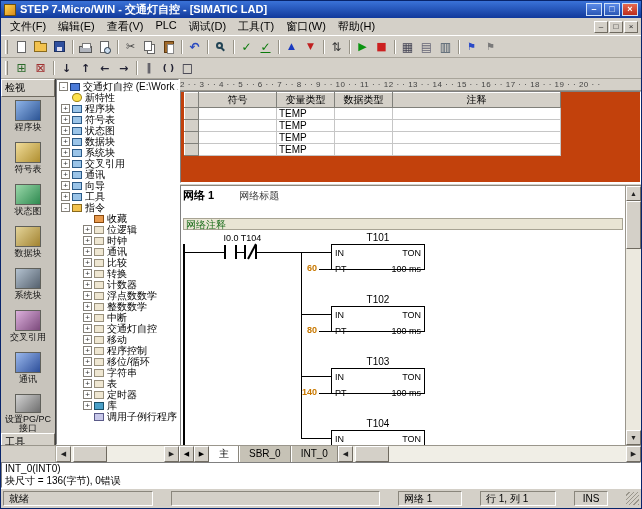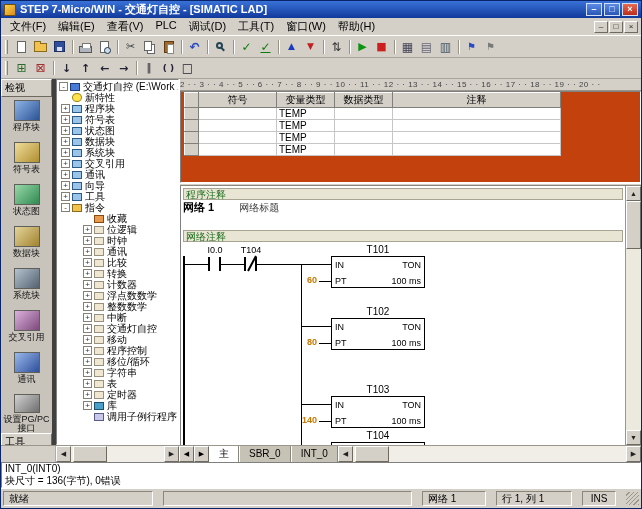--- a/index.html
+++ b/index.html
@@ -60,21 +60,21 @@
   .ci-copy{width:8px;height:10px;background:#fff;border:1px solid #666;box-shadow:3px 3px 0 -1px #fff,3px 3px 0 0 #666;margin:-2px 3px 0 0}
   .ci-paste{width:10px;height:12px;background:#a06a2c;border:1px solid #5e3a10;position:relative}
   .ci-paste::before{content:"";position:absolute;left:2px;top:2px;width:5px;height:8px;background:#fff;border:1px solid #888}
   .ci-find{width:7px;height:7px;border:2px solid #245;border-radius:50%;position:relative;margin:0 3px 2px 0}
   .ci-find::after{content:"";position:absolute;right:-4px;bottom:-3px;width:5px;height:2px;background:#245;transform:rotate(45deg)}
 
   
   .main{flex:1;display:flex;min-height:0}
 
   
-  .sidebar{flex:0 0 55px;background:#c8c4bc;border-right:4px solid #404040;display:flex;flex-direction:column;overflow:hidden}
+  .sidebar{flex:0 0 55px;background:#c8c4bc;border-right:1px solid #404040;display:flex;flex-direction:column;overflow:hidden}
   .sb-header{flex:0 0 15px;background:#d4d0c8;border:1px solid;border-color:#fff #6f6a60 #6f6a60 #fff;font-size:10px;padding:1px 3px}
   .sb-item{height:42px;display:flex;flex-direction:column;align-items:center;padding-top:3px}
   .sb-ico{width:26px;height:21px;border:1px solid #60605a;display:block}
   .si-prog{background:linear-gradient(135deg,#8fb4e8,#2c5494)}
   .si-sym{background:linear-gradient(135deg,#f0dc9a,#b08f30)}
   .si-status{background:linear-gradient(135deg,#9ad8aa,#2f8a50)}
   .si-data{background:linear-gradient(135deg,#e4d49a,#a28330)}
   .si-sysb{background:linear-gradient(135deg,#b4c2d0,#55616e)}
   .si-xref{background:linear-gradient(135deg,#dcb0dc,#7c4a7c)}
   .si-comm{background:linear-gradient(135deg,#9ab8ec,#2e4f9a)}
@@ -113,34 +113,34 @@
   .comment{height:12px;line-height:11px;font-size:10px;color:#1c6e1c;background:#e9e5d4;border:1px solid #a8a494;padding:0 2px;margin-bottom:1px}
   .netrow{height:28px;line-height:13px;margin:1px 0}
   .netno{font-weight:bold;color:#000;font-size:11px}
   .nettitle{margin-left:22px;color:#3c3c3c;font-size:10px}
   .canvas{position:relative;height:219px;margin-top:2px;overflow:hidden;font-size:10px}
   .rail{position:absolute;left:0;top:12px;bottom:0;width:2px;background:#000}
   .rung{position:absolute;left:0;top:20px;width:120px;height:1px;background:#000}
   .branch{position:absolute;left:118px;top:20px;width:1px;height:187px;background:#000}
   .contacts,.timers{position:absolute;inset:0}
   div.cgroup{position:absolute;top:0;width:20px;height:30px}
-  .contacts div.cgroup:nth-of-type(1){left:22px}
+  .contacts div.cgroup:nth-of-type(1){left:38px}
   .contacts div.cgroup:nth-of-type(2){left:58px}
   .clabel{position:absolute;top:1px;left:-4px;width:28px;text-align:center;font-size:9px}
   .cbars{position:absolute;top:13px;left:3px;width:13px;height:14px;border-left:2px solid #000;border-right:2px solid #000;background:#fff}
   .cbars.nc::before{content:"";position:absolute;left:5px;top:-2px;width:2px;height:17px;background:#000;transform:rotate(28deg)}
   div.timer{position:absolute;left:118px;width:200px;height:58px}
   .timers div.timer:nth-of-type(1){top:0}
   .timers div.timer:nth-of-type(2){top:62px}
-  .timers div.timer:nth-of-type(3){top:140px}
+  .timers div.timer:nth-of-type(3){top:124px}
   .timers div.timer:nth-of-type(4){top:186px}
   .tpin-in{position:absolute;left:0;top:20px;width:30px;height:1px;background:#000}
   .tpin-pt{position:absolute;left:18px;top:37px;width:12px;height:1px;background:#000}
   .tlabel{position:absolute;left:30px;top:0;width:94px;text-align:center;font-size:10px;height:12px}
-  .tbox{position:absolute;left:30px;top:12px;width:94px;height:32px;border:1px solid #000;background:#fff}
+  .tbox{position:absolute;left:30px;top:12px;width:94px;height:26px;border:1px solid #000;background:#fff}
   .trow1,.trow2{display:flex;justify-content:space-between;height:16px;line-height:16px;padding:0 3px;font-size:9px}
   .tval{position:absolute;left:-24px;top:31px;width:40px;text-align:right;font-size:9px;color:#c87800;font-weight:bold}
 
   
   .vscroll{flex:0 0 16px;background:#ece9df;border-left:1px solid #9a968c;display:flex;flex-direction:column}
   .sbtn{height:15px;background:#d4d0c8;border:1px solid;border-color:#fff #6f6a60 #6f6a60 #fff;font-size:7px;text-align:center;line-height:13px;color:#222}
   .sb-up::before{content:"▲"}.sb-down::before{content:"▼"}.sb-left::before{content:"◀"}.sb-right::before{content:"▶"}
   .vthumb{height:48px;background:#d4d0c8;border:1px solid;border-color:#fff #6f6a60 #6f6a60 #fff}
   .vfill{flex:1}
 
@@ -155,21 +155,21 @@
   .hthumb{position:absolute;left:2px;top:0;bottom:0;width:34px;background:#d4d0c8;border:1px solid;border-color:#fff #6f6a60 #6f6a60 #fff}
   .tabnav{display:flex}
   .tnb{width:15px;background:#d4d0c8;border:1px solid;border-color:#fff #6f6a60 #6f6a60 #fff;font-size:7px;line-height:13px;text-align:center}
   .tnb.left::before{content:"◀"}.tnb.right::before{content:"▶"}
   .tabs{display:flex;align-items:stretch}
   .tab{padding:0 9px;font-size:10px;line-height:15px;background:#c6c2b6;border-right:1px solid #8a867c;border-left:1px solid #fff}
   .tab.active{background:#fff}
 
   
   .output{flex:0 0 26px;background:#fff;border:1px solid;border-color:#808080 #fff #fff #808080;font-size:10px;line-height:12px;padding:0 3px;overflow:hidden}
-  .statusbar{flex:0 0 20px;display:flex;align-items:center;gap:10px;padding:2px;background:#d4d0c8;border-top:1px solid #fff}
+  .statusbar{flex:0 0 20px;display:flex;align-items:center;gap:18px;padding:2px;background:#d4d0c8;border-top:1px solid #fff}
   .scell{height:15px;line-height:14px;font-size:10px;padding:0 5px;border:1px solid;border-color:#8a867c #fff #fff #8a867c;white-space:nowrap;overflow:hidden}
   .s-ready{flex:0 0 150px}.s-fill{flex:1}
   .s-net{flex:0 0 64px}.s-pos{flex:0 0 76px}.s-mode{flex:0 0 34px;text-align:center}
   .sgrip{width:13px;height:13px;background:repeating-linear-gradient(135deg,#d4d0c8 0 2px,#9a968c 2px 3px)}
 </style>
 </head>
 <body>
 
 <div class="app">
 
@@ -617,21 +617,20 @@
                 <td></td>
               </tr>
             </tbody>
         </table>
       </div>
 
       <div class="vsplit"></div>
 
       <div class="ladpane">
         <div class="ladcontent">
-          <div class="comment">程序注释</div>
           <div class="netrow">
             <span class="netno">网络 1</span>
             <span class="nettitle">网络标题</span>
           </div>
           <div class="comment">网络注释</div>
 
           <div class="canvas">
             <div class="rail"></div>
             <div class="rung"></div>
             <div class="branch"></div>

